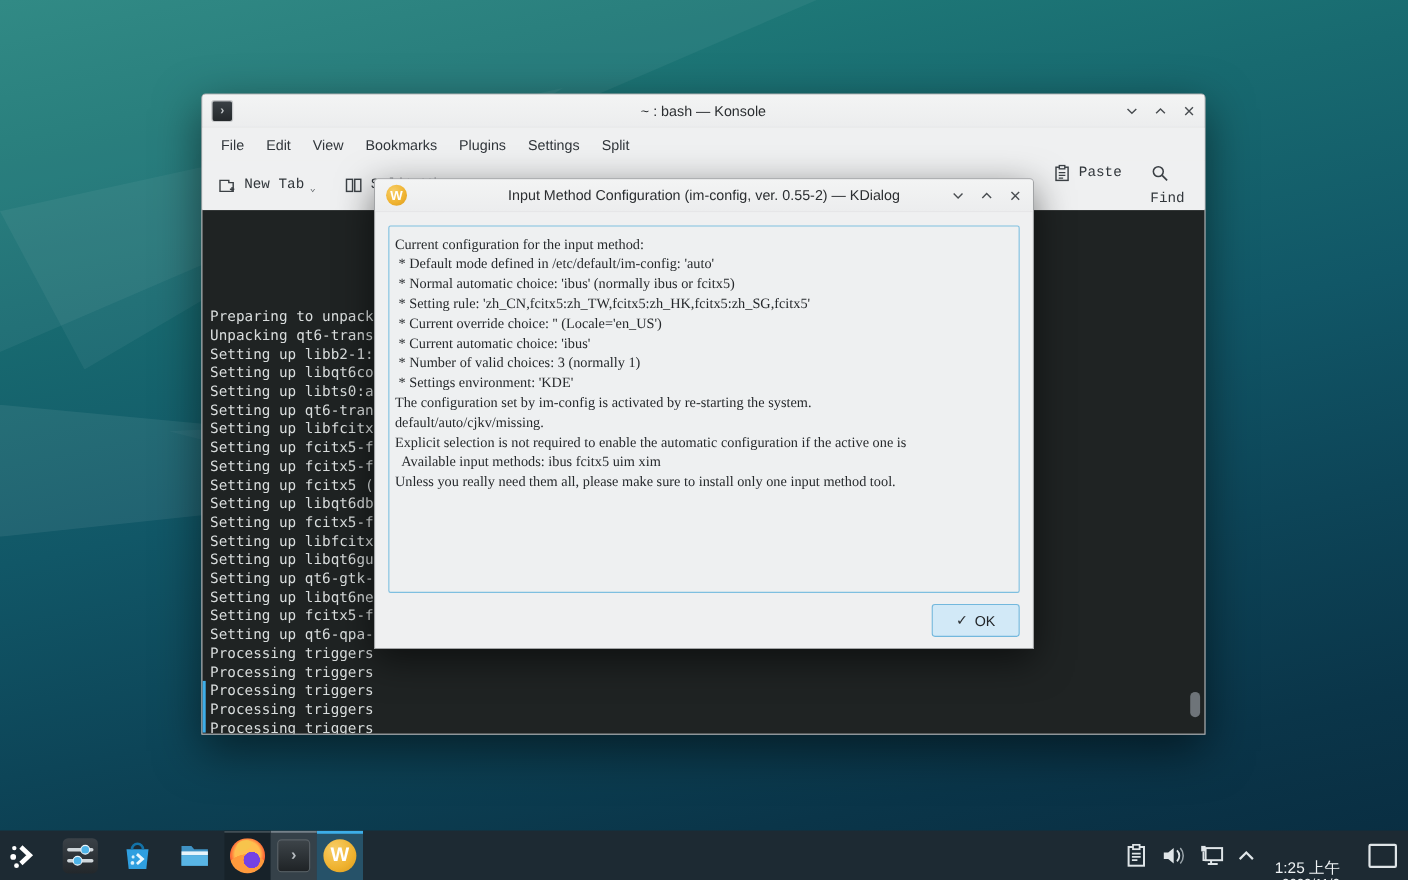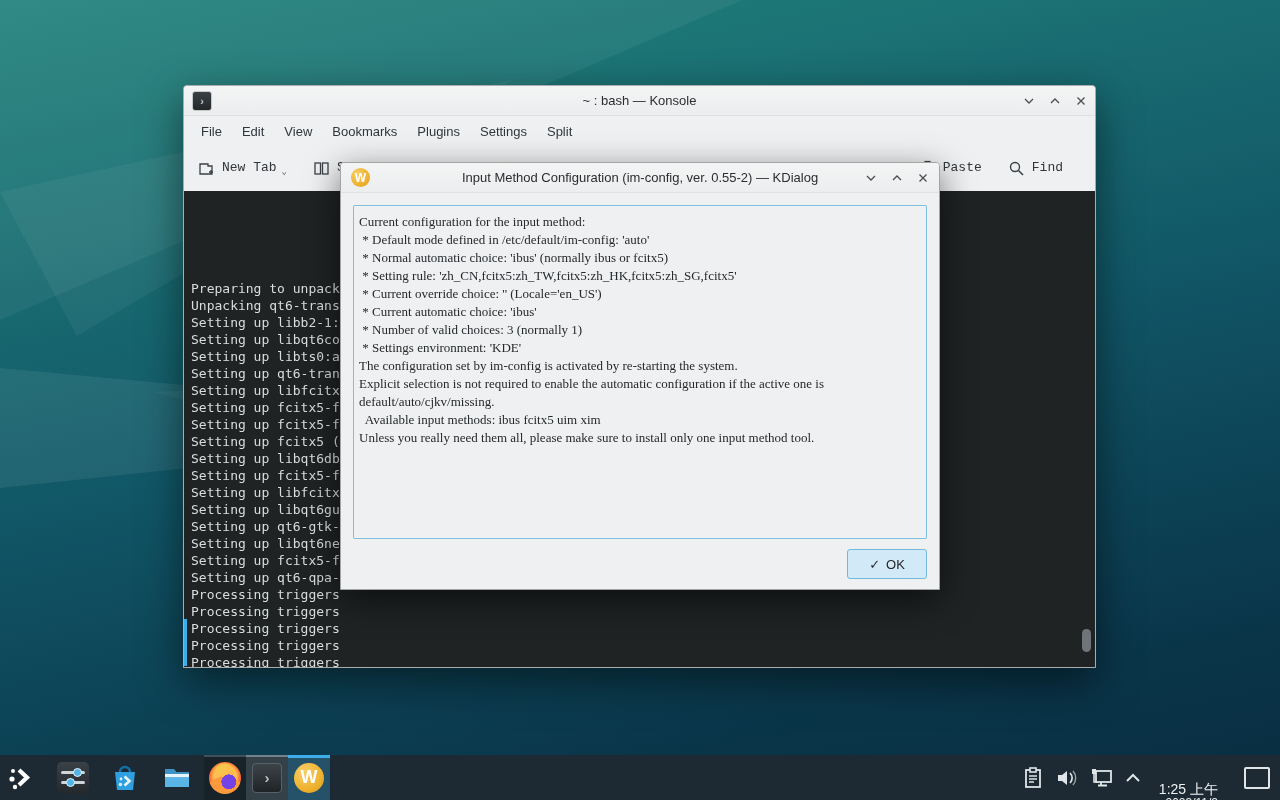--- a/index.html
+++ b/index.html
@@ -23,21 +23,21 @@
   .win-controls svg { display:block; }
   .konsole-icon { width:20px; height:20px; background:linear-gradient(#3a4045,#24282b); border:1px solid #c6c8ca;
     border-radius:3px; display:flex; align-items:center; justify-content:center; color:#c3c7ca; font-size:11px; font-weight:bold; z-index:2;}
   .menubar { height:30px; display:flex; align-items:center; gap:2px; padding:0 8px; background:#eff0f1; font-size:13px; color:#31363b; }
   .menu-item { padding:4px 9px; border-radius:3px; }
   .toolbar { height:44px; display:flex; align-items:center; padding:0 14px; background:#eff0f1; color:#31363b; font-size:13px; }
   .tool-btn { display:flex; gap:7px; margin-right:26px;font-family:Liberation Mono, monospace; }
   .tool-btn svg { display:block; }
   .chev-small { font-size:9px; color:#55595e; margin-left:-2px; align-self:flex-end; }
   .toolbar .right { margin-left:auto; display:flex; }
-  .toolbar .right .tool-btn:last-child { margin-right:18px; }
+  .toolbar .right .tool-btn:last-child { margin-right:4px;flex-direction:column; }
 
   .term { position:absolute; left:0; right:0; top:105px; bottom:0; background:#1f2323; overflow:hidden; }
   .term-text { position:absolute; left:7px; top:4px; right:14px; font-family:"DejaVu Sans Mono",monospace;
     font-size:13px; line-height:17px; color:#d9dddd; white-space:pre; }
   .tline { height:17px; }
   .newline-bar { position:absolute; left:0; top:428px; width:3px; height:47px; background:#3daee9; }
   .scroll-thumb { position:absolute; right:4px; bottom:15px; width:9px; height:23px; background:#6e7479; border-radius:5px; }
 
   
   .kdialog { position:absolute; left:340px; top:162px; width:600px; height:428px;
@@ -207,22 +207,22 @@
 
   <div class="dline">Current configuration for the input method:</div>
       <div class="dline"> * Default mode defined in /etc/default/im-config: 'auto'</div>
       <div class="dline"> * Normal automatic choice: 'ibus' (normally ibus or fcitx5)</div>
       <div class="dline"> * Setting rule: 'zh_CN,fcitx5:zh_TW,fcitx5:zh_HK,fcitx5:zh_SG,fcitx5'</div>
       <div class="dline"> * Current override choice: '' (Locale='en_US')</div>
       <div class="dline"> * Current automatic choice: 'ibus'</div>
       <div class="dline"> * Number of valid choices: 3 (normally 1)</div>
       <div class="dline"> * Settings environment: 'KDE'</div>
       <div class="dline">The configuration set by im-config is activated by re-starting the system.</div>
+      <div class="dline">default/auto/cjkv/missing.</div>
       <div class="dline">Explicit selection is not required to enable the automatic configuration if the active one is</div>
-      <div class="dline">default/auto/cjkv/missing.</div>
       <div class="dline">  Available input methods: ibus fcitx5 uim xim</div>
       <div class="dline">Unless you really need them all, please make sure to install only one input method tool.</div>
     </div>
   <div class="ok-btn">
     <span class="ok-check">✓</span>
     <span>OK</span>
   </div>
 </div>
 
 <div class="taskbar">

